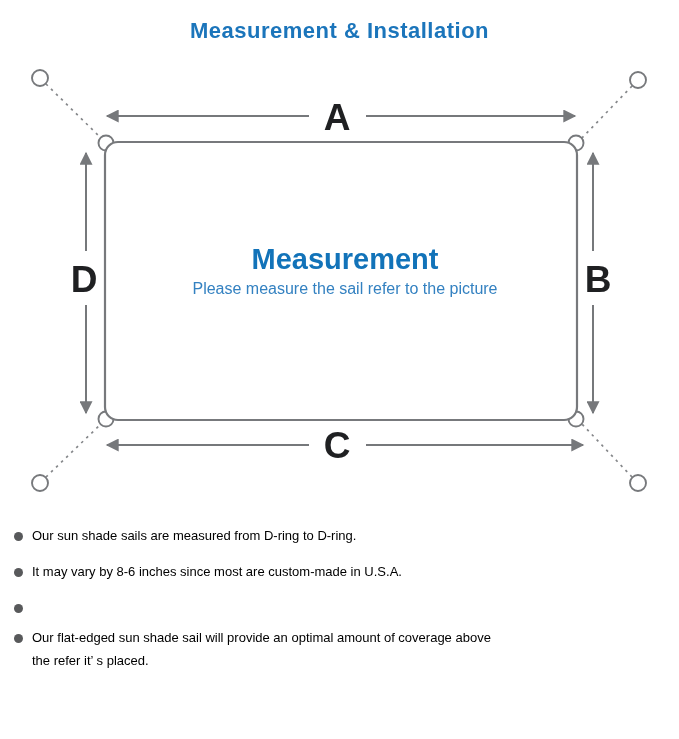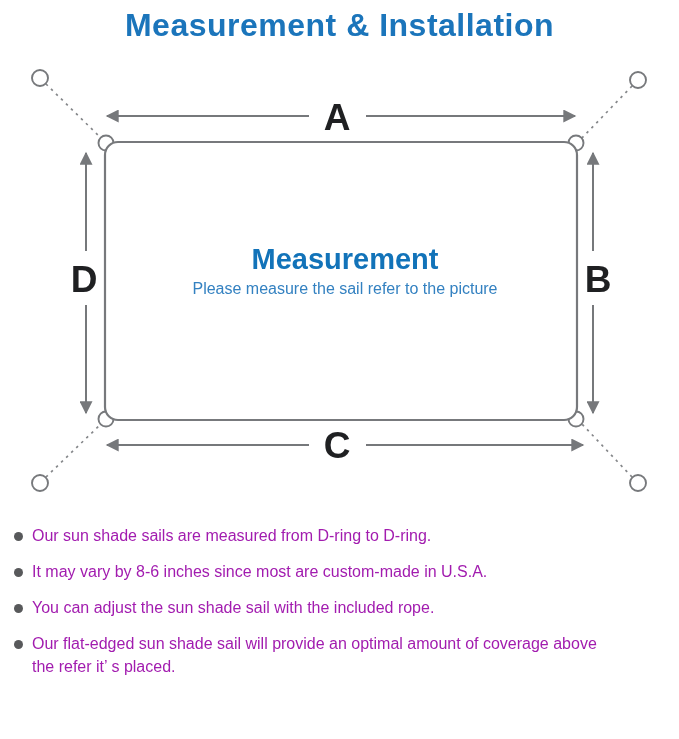--- a/index.html
+++ b/index.html
@@ -14,25 +14,25 @@
     height: 739px;
     background: #ffffff;
     overflow: hidden;
   }
   .page-title {
     position: absolute;
     top: 0;
     left: 0;
     width: 679px;
     text-align: center;
-    font-size: 32px;
+    font-size: 22px;
     font-weight: bold;
     letter-spacing: 0.5px;
     color: #1b75bb;
-    padding-top: 7px;
+    padding-top: 18px;
   }
   .diagram-svg {
     position: absolute;
     top: 50px;
     left: 0;
   }
   .side-label {
     font-size: 37px;
     font-weight: bold;
     fill: #1f2022;
@@ -59,23 +59,23 @@
   }
   .bullet-dot {
     flex: 0 0 auto;
     width: 9px;
     height: 9px;
     border-radius: 50%;
     background: #58595b;
     margin: 8px 9px 0 1px;
   }
   .bullet-text {
-    font-size: 16px;
+    font-size: 13px;
     line-height: 23px;
-    color: #a21caf;
+    color: #000000;
     white-space: pre-line;
   }
 </style>
 </head>
 <body>
 
 <div class="page">
 
   <div class="page-title">Measurement &amp; Installation</div>
 
@@ -137,21 +137,20 @@
     <div class="bullet-item">
       <span class="bullet-dot"></span>
       <span class="bullet-text">Our sun shade sails are measured from D-ring to D-ring.</span>
     </div>
     <div class="bullet-item">
       <span class="bullet-dot"></span>
       <span class="bullet-text">It may vary by 8-6 inches since most are custom-made in U.S.A.</span>
     </div>
     <div class="bullet-item">
       <span class="bullet-dot"></span>
-      <span class="bullet-text">You can adjust the sun shade sail with the included rope.</span>
     </div>
     <div class="bullet-item">
       <span class="bullet-dot"></span>
       <span class="bullet-text">Our flat-edged sun shade sail will provide an optimal amount of coverage above
 the refer it’ s placed.</span>
     </div>
   </div>
 
 </div>
 

